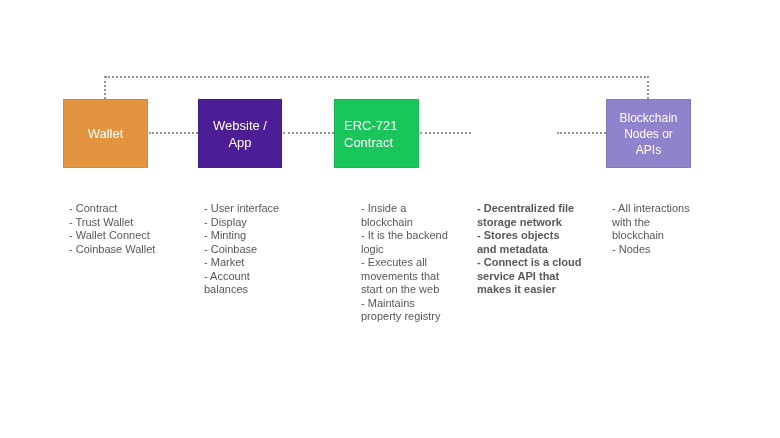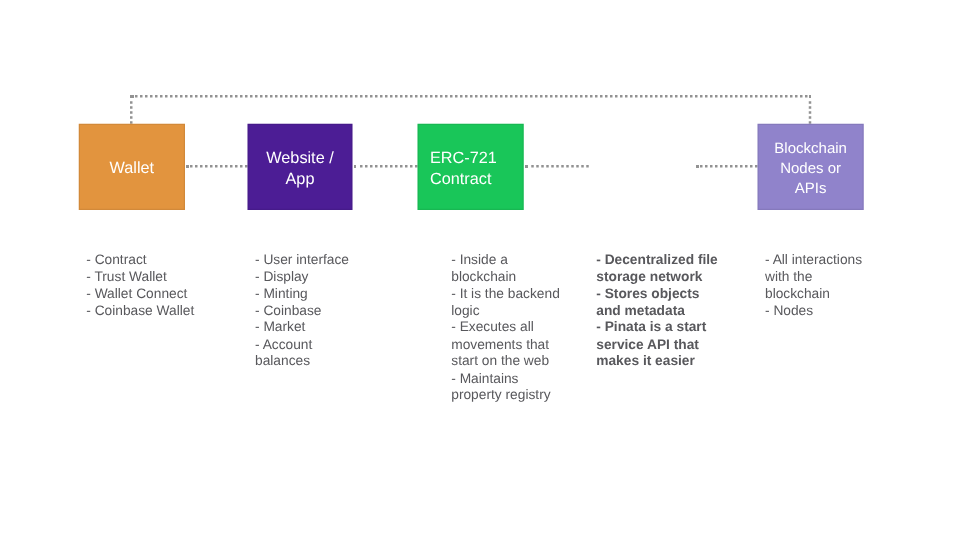--- a/index.html
+++ b/index.html
@@ -132,21 +132,21 @@
 movements that
 start on the web</div>
       <div class="list-item">- Maintains
 property registry</div>
     </div>
   <div class="col col-4">
       <div class="list-item">- Decentralized file
 storage network</div>
       <div class="list-item">- Stores objects
 and metadata</div>
-      <div class="list-item">- Pinata is a start
+      <div class="list-item">- Connect is a cloud
 service API that
 makes it easier</div>
     </div>
   <div class="col col-5">
       <div class="list-item">- All interactions
 with the
 blockchain</div>
       <div class="list-item">- Nodes</div>
     </div>
 

